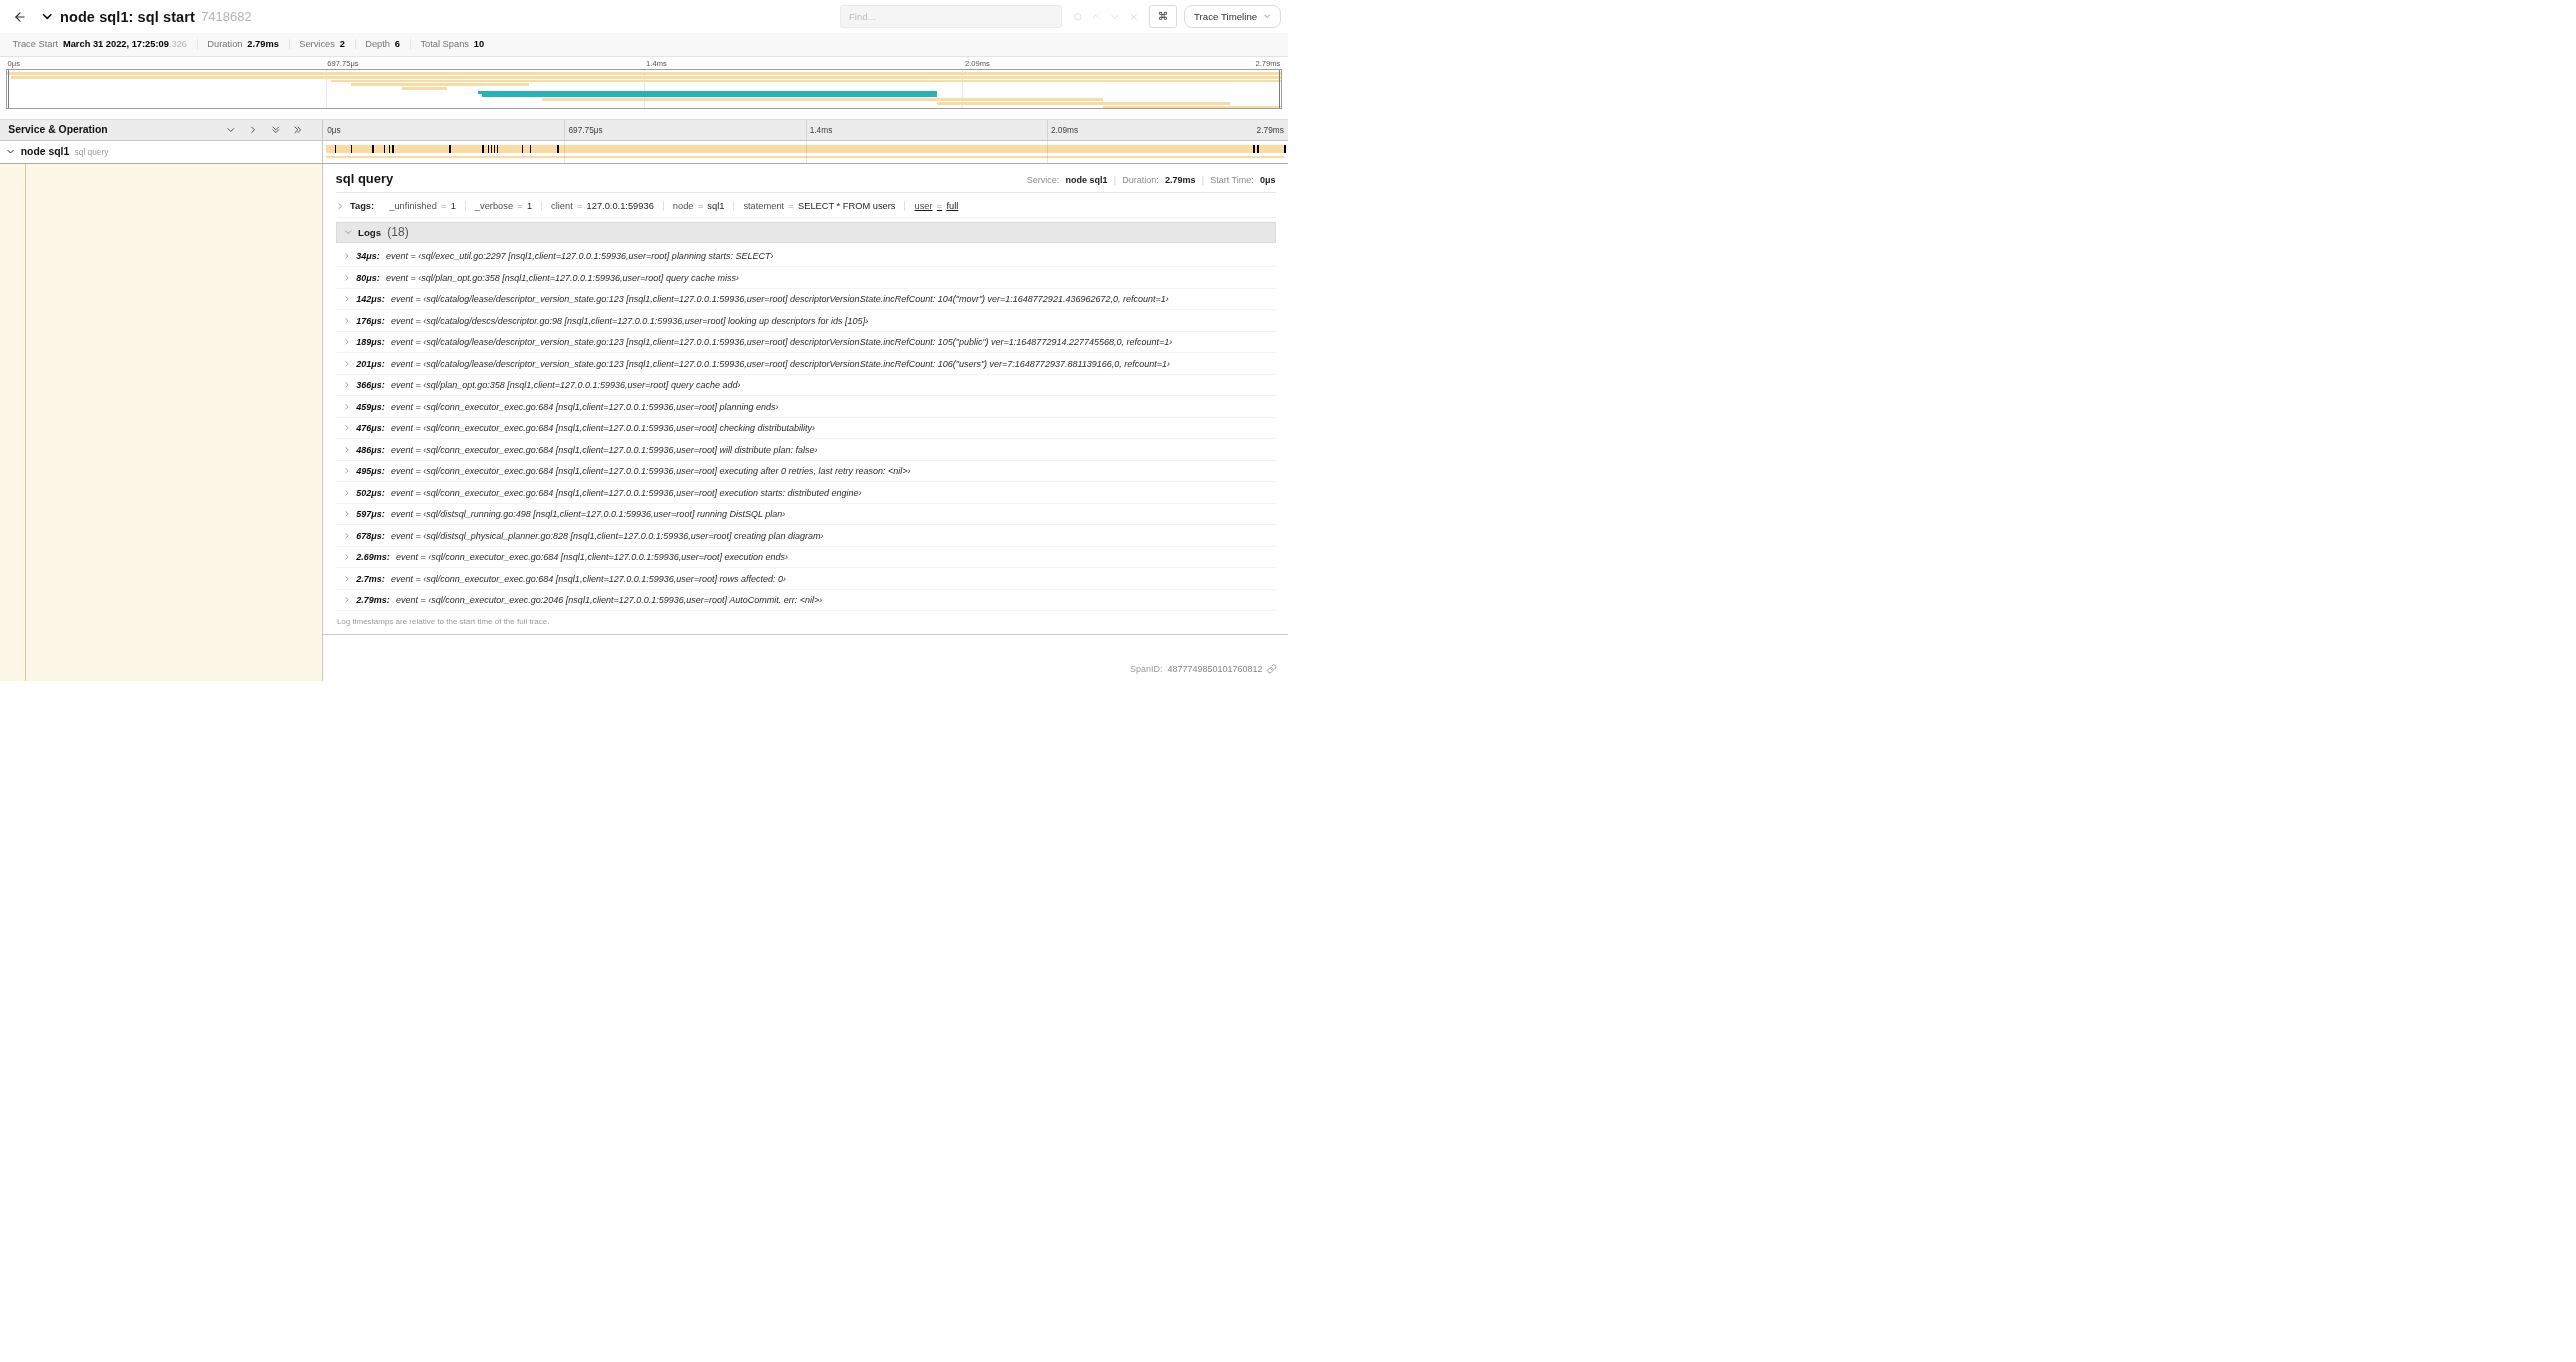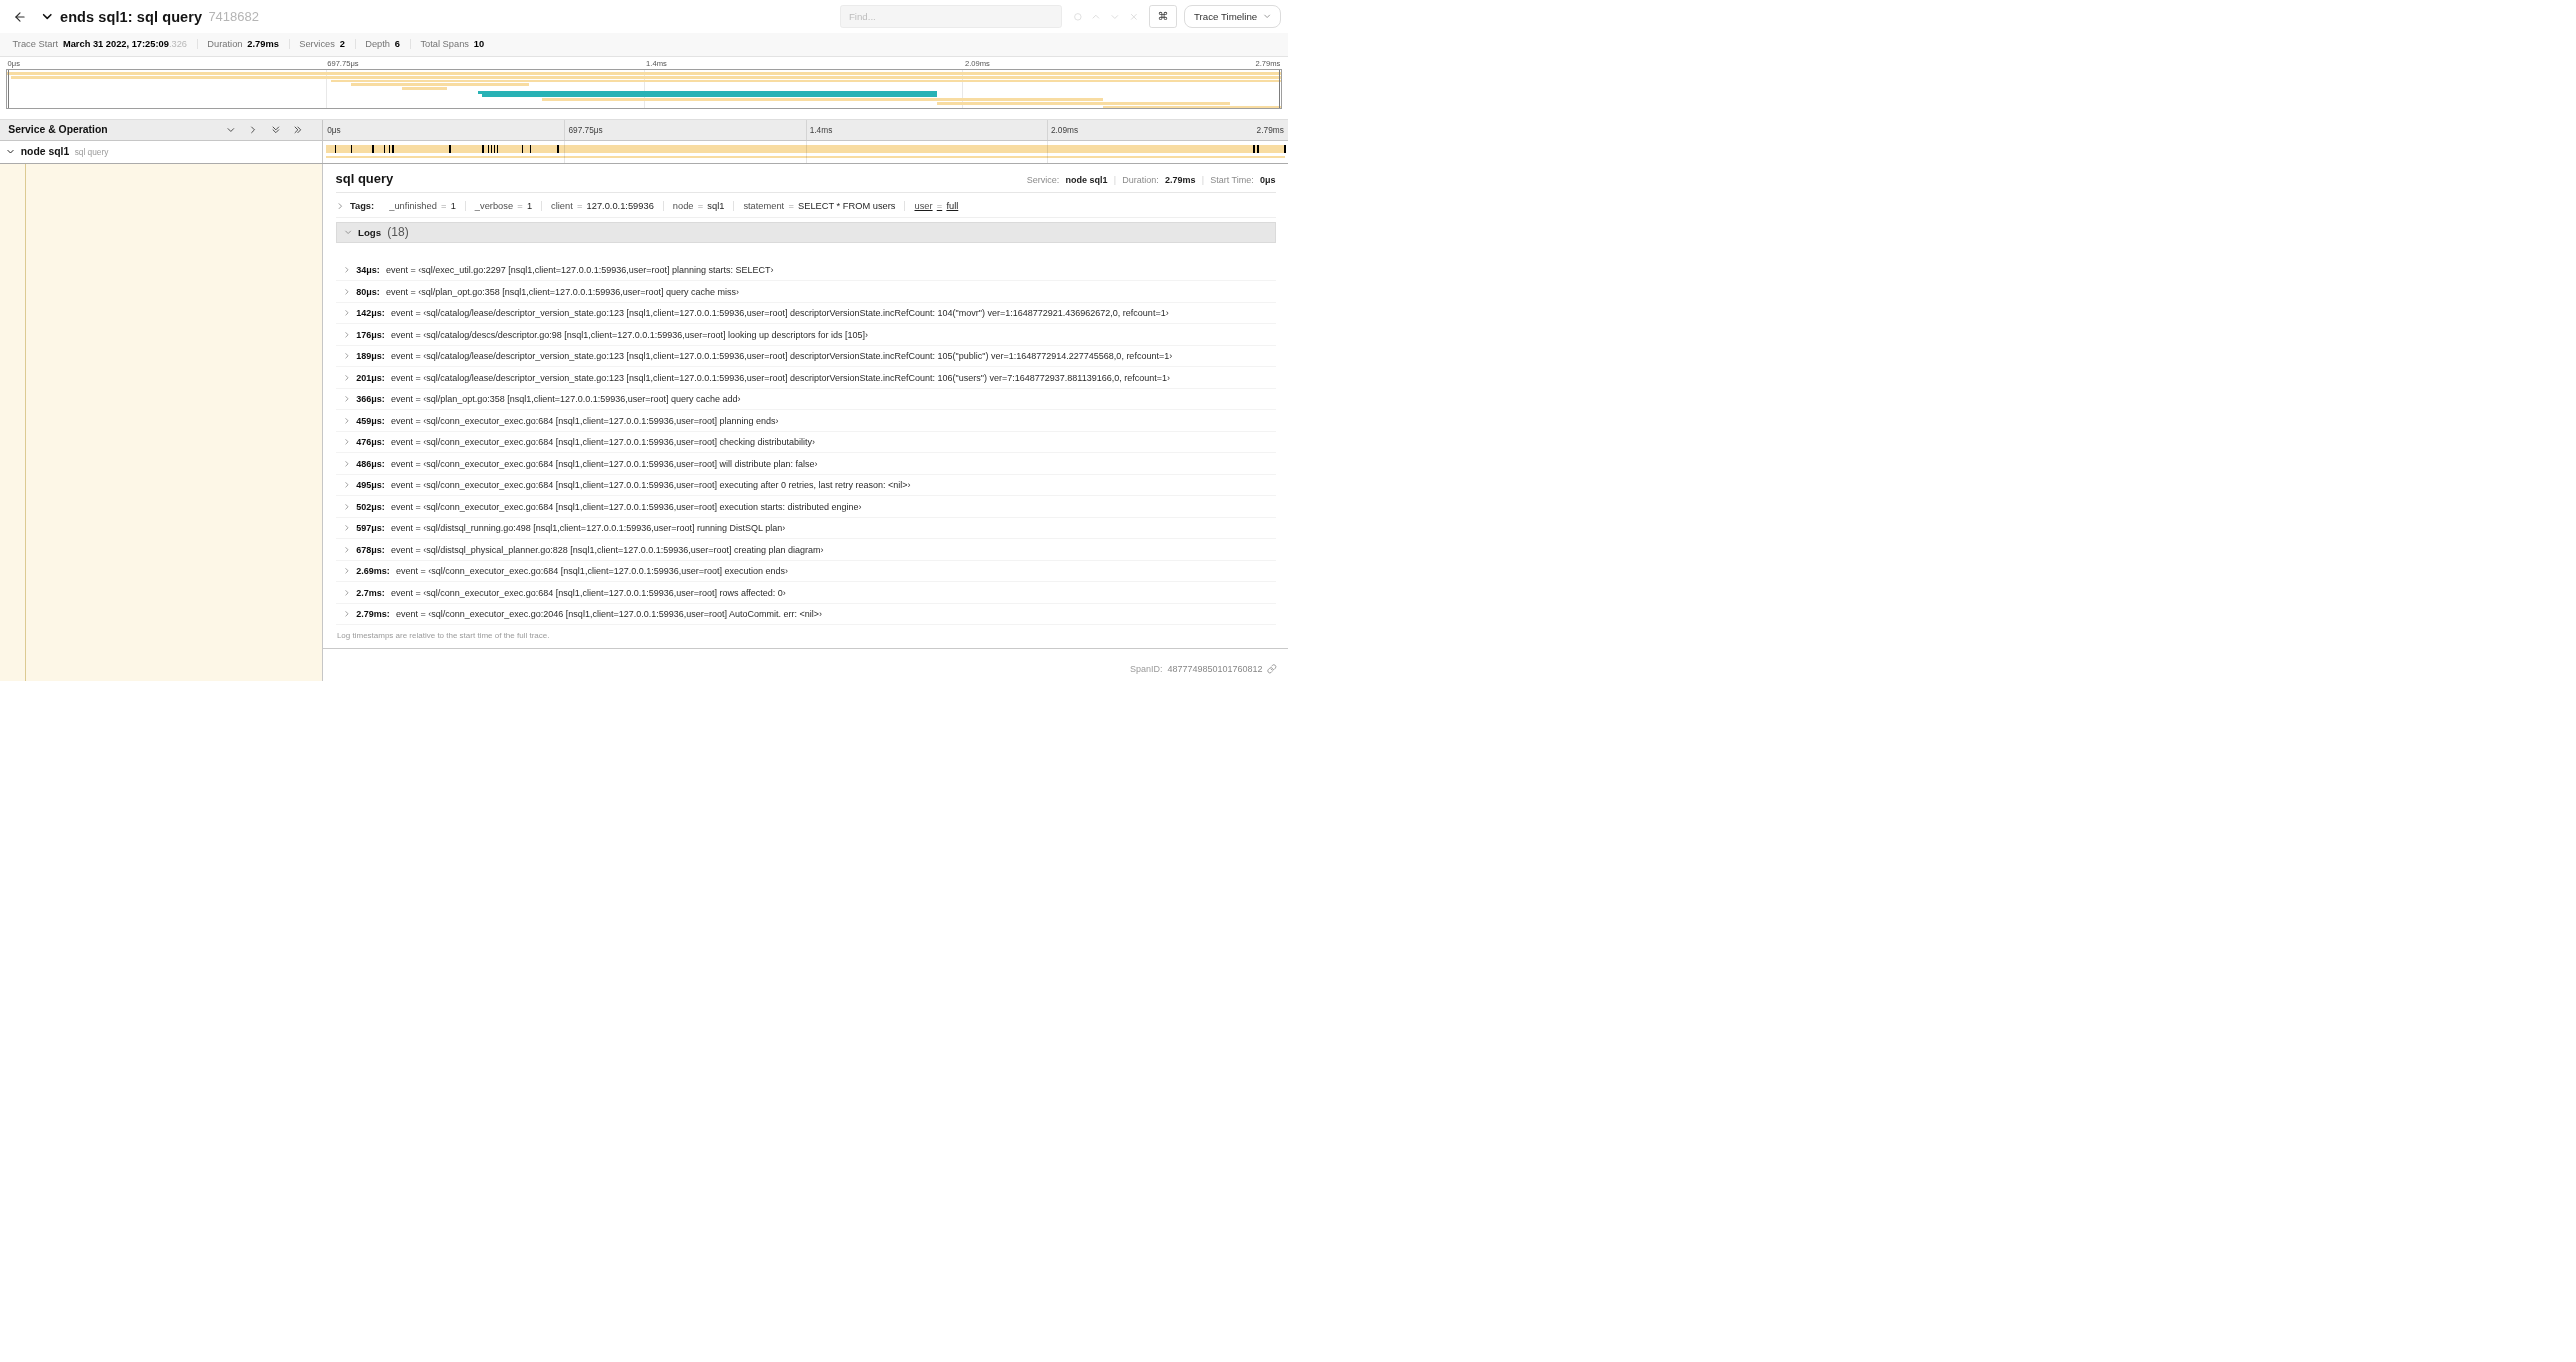--- a/index.html
+++ b/index.html
@@ -90,21 +90,21 @@
   .tags-list { display:flex; align-items:center; }
   .tag-item { display:flex; gap:4.2px; padding:0 9px; border-right:0.7px solid #e2e2e2; white-space:nowrap; }
   .tag-item:last-child { border-right:none;text-decoration:underline; }
   .tag-key { color:#4f4f4f; }
   .tag-eq { color:#9c9c9c; }
   .tag-val { color:#1f1f1f; }
   .logs-header { height:21px; background:#e7e7e7; border:0.7px solid #dadada; display:flex; align-items:center; gap:6.2px;
     padding:0 7px; cursor:pointer; }
   .logs-title { font-size:9.7px; font-weight:700; color:#1a1a1a; }
   .logs-count { font-size:12px; color:#555; }
-  .logs-list { padding-top:17px; }
+  .logs-list { padding-top:3px;font-style:italic; }
   .log-row { display:flex; align-items:center; gap:6.2px; height:21.5px; padding-left:7px; border-bottom:0.7px solid #f3f3f3; cursor:pointer; }
   .log-chevron { color:#8a8a8a; flex:none; display:flex; }
   .log-time { font-weight:700; color:#0d0d0d; white-space:nowrap; }
   .log-text { color:#2b2b2b; white-space:nowrap; overflow:hidden; text-overflow:ellipsis; }
   .logs-note { font-size:8px; color:#9b9b9b; padding:5.5px 1.4px 2.8px; }
   .spanid-row { margin-top:auto; display:flex; justify-content:flex-end; align-items:center; gap:4.8px;
     padding:5.5px 11px 7px; font-size:9px; color:#9b9b9b; }
   .spanid-val { color:#878787; }
   .link-icon { color:#878787; display:flex; cursor:pointer; }
 </style>
@@ -117,21 +117,21 @@
         <path d="M19 12H5"></path>
         <path d="M12 19l-7-7 7-7"></path>
       </svg>
   </div>
   <div class="title-group">
     <span class="collapse-caret">
       <svg class="i18" viewBox="0 0 24 24" fill="none" stroke="currentColor" stroke-width="3" stroke-linecap="round" stroke-linejoin="round">
           <path d="M5 9l7 7 7-7"></path>
         </svg>
     </span>
-    <h1 class="page-title">ends sql1: sql query</h1>
+    <h1 class="page-title">node sql1: sql start</h1>
     <span class="trace-id">7418682</span>
   </div>
   <div class="header-right">
     <input class="find-input" placeholder="Find..." style="">
     <div class="find-nav">
       <span>
           <svg class="i14" viewBox="0 0 24 24" fill="none" stroke="currentColor" stroke-width="2">
             <circle cx="12" cy="12" r="8"></circle>
           </svg>
         </span>

